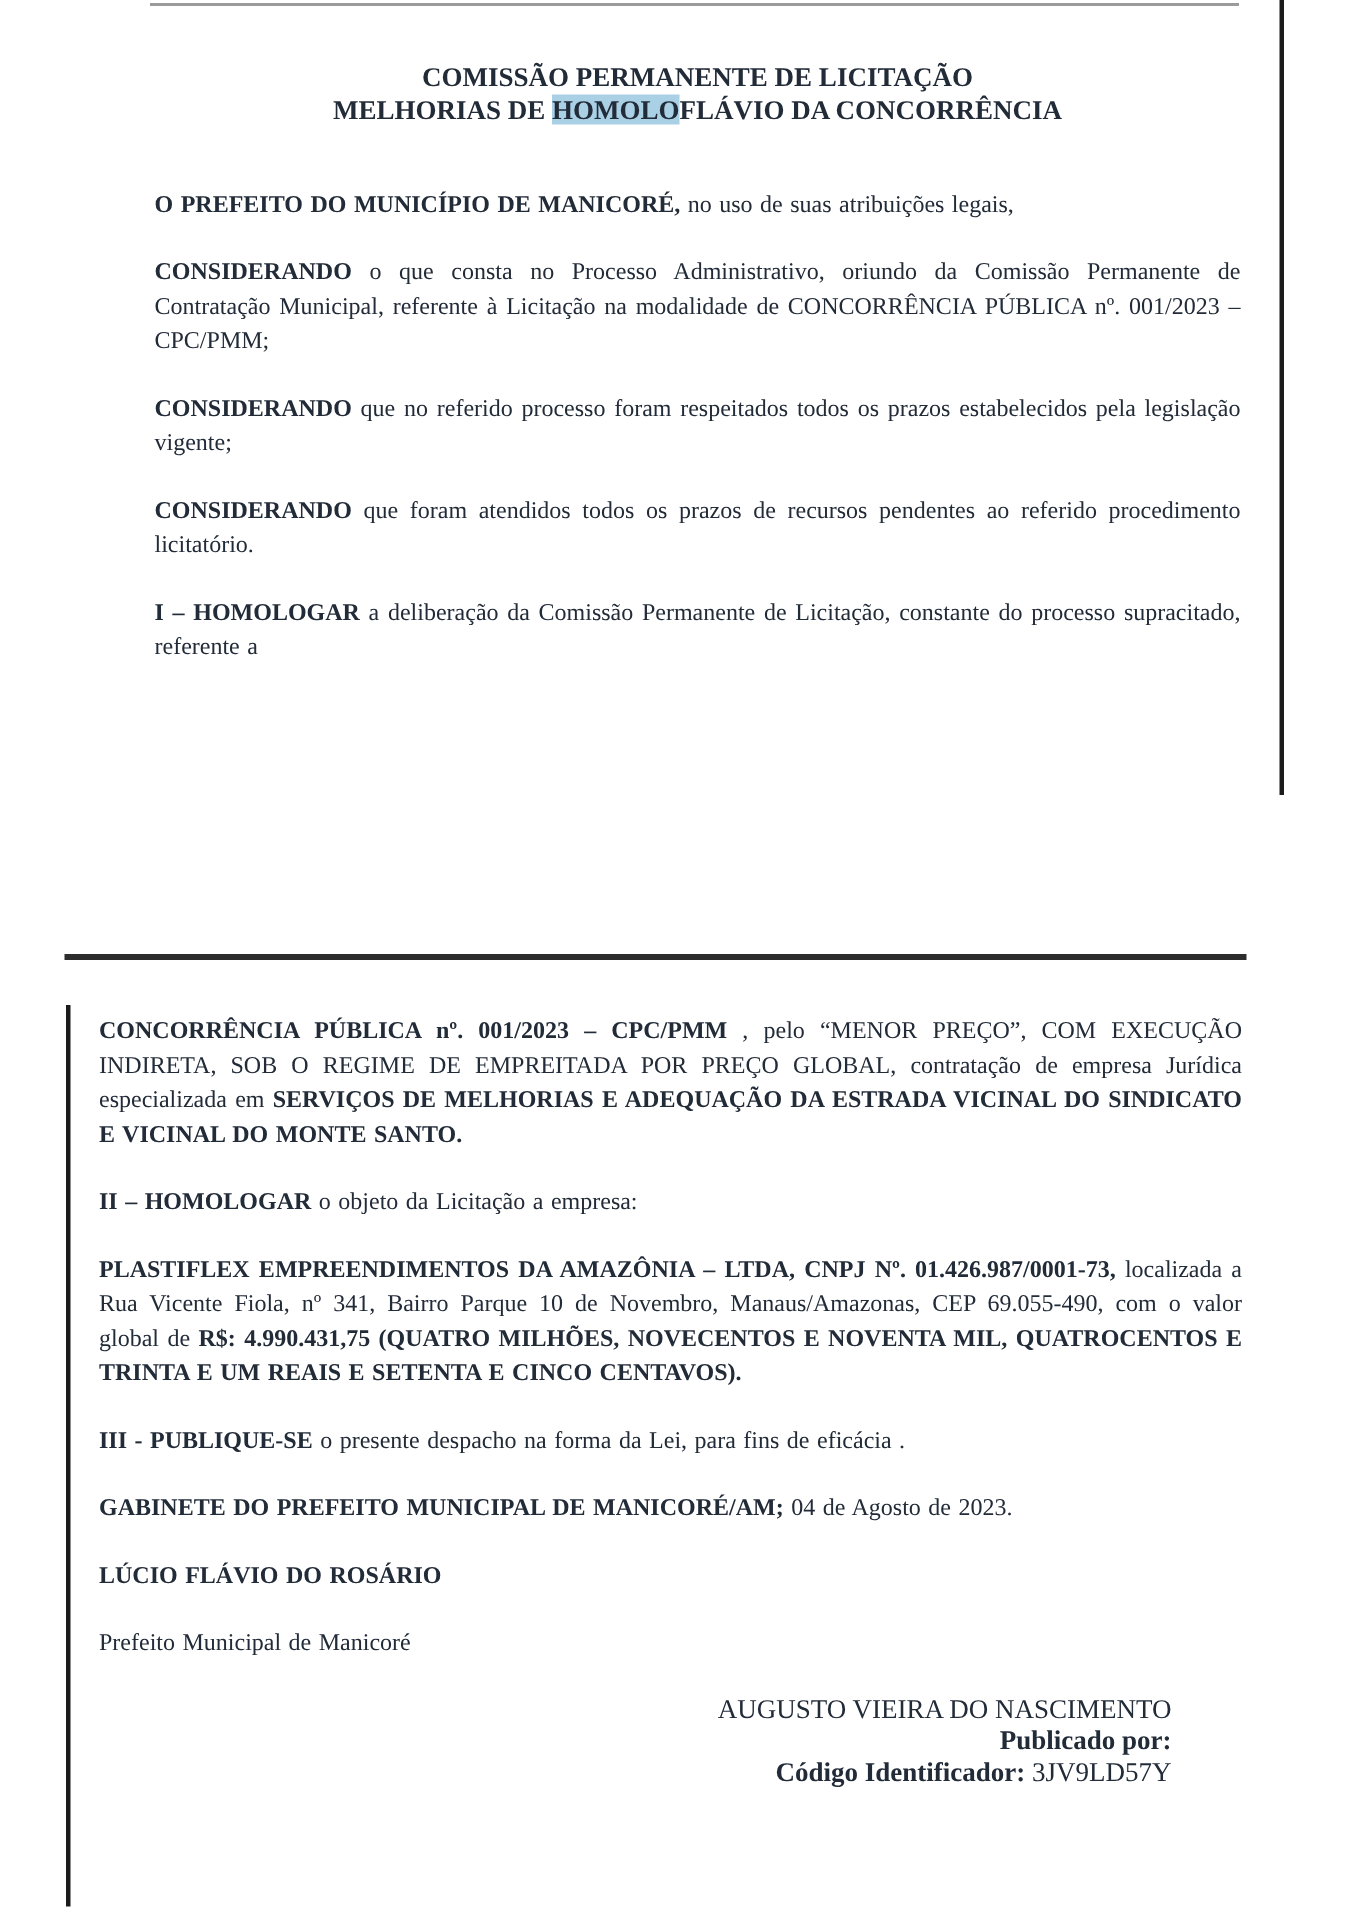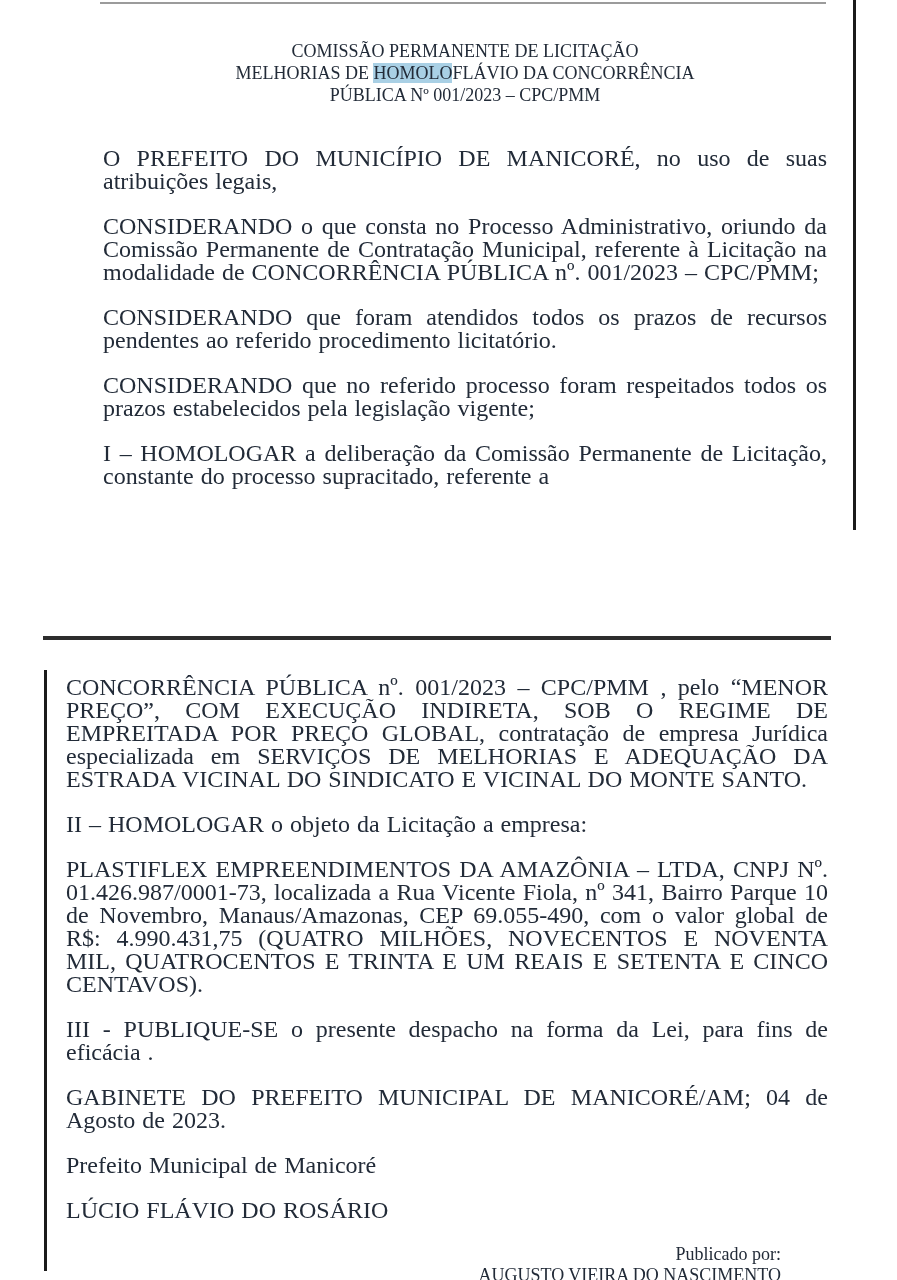--- a/index.html
+++ b/index.html
@@ -15,59 +15,58 @@
   .divider { position:absolute; left:43px; top:636px; width:788px; height:4px; background:var(--divider,#2d2d2d); }
   .border-left-p2 { position:absolute; left:44px; top:670px; width:3px; height:601px; background:var(--border,#1b1b1b); }
 
   .page1 { position:absolute; left:103px; top:40px; width:724px; }
   .page2 { position:absolute; left:66px; top:676px; width:762px; }
 
   .title { text-align:center; font-size:18px; line-height:22px; margin-bottom:41px; }
   .title div { font-weight:bold; }
 
   .para {
-    font-size:24px; line-height:23px;
+    font-size:16px; line-height:23px;
     text-align:justify; text-align-last:left;
     margin-bottom:22px;
     word-spacing:1px;
   }
-  .b { font-weight:normal; }
+  .b { font-weight:bold; }
   .hl { background:var(--highlight,#a9d0e5); }
 
   .sig-role { margin-top:14px; }
 
   .footer { margin-top:16px; text-align:right; padding-right:47px; font-size:18px; line-height:21px; }
 </style>
 </head>
 <body>
 
 <div class="rule-top"></div>
 <div class="border-right-p1"></div>
 <div class="divider"></div>
 <div class="border-left-p2"></div>
 
 <section class="page1">
   <div class="title">
     <div><span class="b">COMISSÃO PERMANENTE DE LICITAÇÃO</span></div>
     <div><span class="b">MELHORIAS DE </span><span class="b hl">HOMOLO</span><span class="b">FLÁVIO DA CONCORRÊNCIA</span></div>
-    <div><span class="b">PÚBLICA Nº 001/2023 – CPC/PMM</span></div>
   </div>
   <div class="para"><span class="b">O PREFEITO DO MUNICÍPIO DE MANICORÉ,</span><span> no uso de suas atribuições legais,</span></div>
   <div class="para"><span class="b">CONSIDERANDO</span><span> o que consta no Processo Administrativo, oriundo da Comissão Permanente de Contratação Municipal, referente à Licitação na modalidade de CONCORRÊNCIA PÚBLICA nº. 001/2023 – CPC/PMM;</span></div>
+  <div class="para"><span class="b">CONSIDERANDO</span><span> que no referido processo foram respeitados todos os prazos estabelecidos pela legislação vigente;</span></div>
   <div class="para"><span class="b">CONSIDERANDO</span><span> que foram atendidos todos os prazos de recursos pendentes ao referido procedimento licitatório.</span></div>
-  <div class="para"><span class="b">CONSIDERANDO</span><span> que no referido processo foram respeitados todos os prazos estabelecidos pela legislação vigente;</span></div>
   <div class="para"><span class="b">I – HOMOLOGAR</span><span> a deliberação da Comissão Permanente de Licitação, constante do processo supracitado, referente a</span></div>
 </section>
 
 <section class="page2">
   <div class="para"><span class="b">CONCORRÊNCIA PÚBLICA nº. 001/2023 – CPC/PMM</span><span> , pelo “MENOR PREÇO”, COM EXECUÇÃO INDIRETA, SOB O REGIME DE EMPREITADA POR PREÇO GLOBAL, contratação de empresa Jurídica especializada em </span><span class="b">SERVIÇOS DE MELHORIAS E ADEQUAÇÃO DA ESTRADA VICINAL DO SINDICATO E VICINAL DO MONTE SANTO.</span></div>
   <div class="para"><span class="b">II – HOMOLOGAR</span><span> o objeto da Licitação a empresa:</span></div>
   <div class="para"><span class="b">PLASTIFLEX EMPREENDIMENTOS DA AMAZÔNIA – LTDA, CNPJ Nº. 01.426.987/0001-73,</span><span> localizada a Rua Vicente Fiola, nº 341, Bairro Parque 10 de Novembro, Manaus/Amazonas, CEP 69.055-490, com o valor global de </span><span class="b">R$: 4.990.431,75 (QUATRO MILHÕES, NOVECENTOS E NOVENTA MIL, QUATROCENTOS E TRINTA E UM REAIS E SETENTA E CINCO CENTAVOS).</span></div>
   <div class="para"><span class="b">III - PUBLIQUE-SE</span><span> o presente despacho na forma da Lei, para fins de eficácia .</span></div>
   <div class="para"><span class="b">GABINETE DO PREFEITO MUNICIPAL DE MANICORÉ/AM;</span><span> 04 de Agosto de 2023.</span></div>
+  <div class="para"><span class="b">LÚCIO FLÁVIO DO ROSÁRIO</span></div>
   <div class="para sig-role"><span>Prefeito Municipal de Manicoré</span></div>
-  <div class="para"><span class="b">LÚCIO FLÁVIO DO ROSÁRIO</span></div>
   <div class="footer">
+    <div><span>AUGUSTO VIEIRA DO NASCIMENTO</span></div>
     <div><span class="b">Publicado por:</span></div>
-    <div><span>AUGUSTO VIEIRA DO NASCIMENTO</span></div>
     <div><span class="b">Código Identificador:</span><span> 3JV9LD57Y</span></div>
   </div>
 </section>
 
 </body></html>

